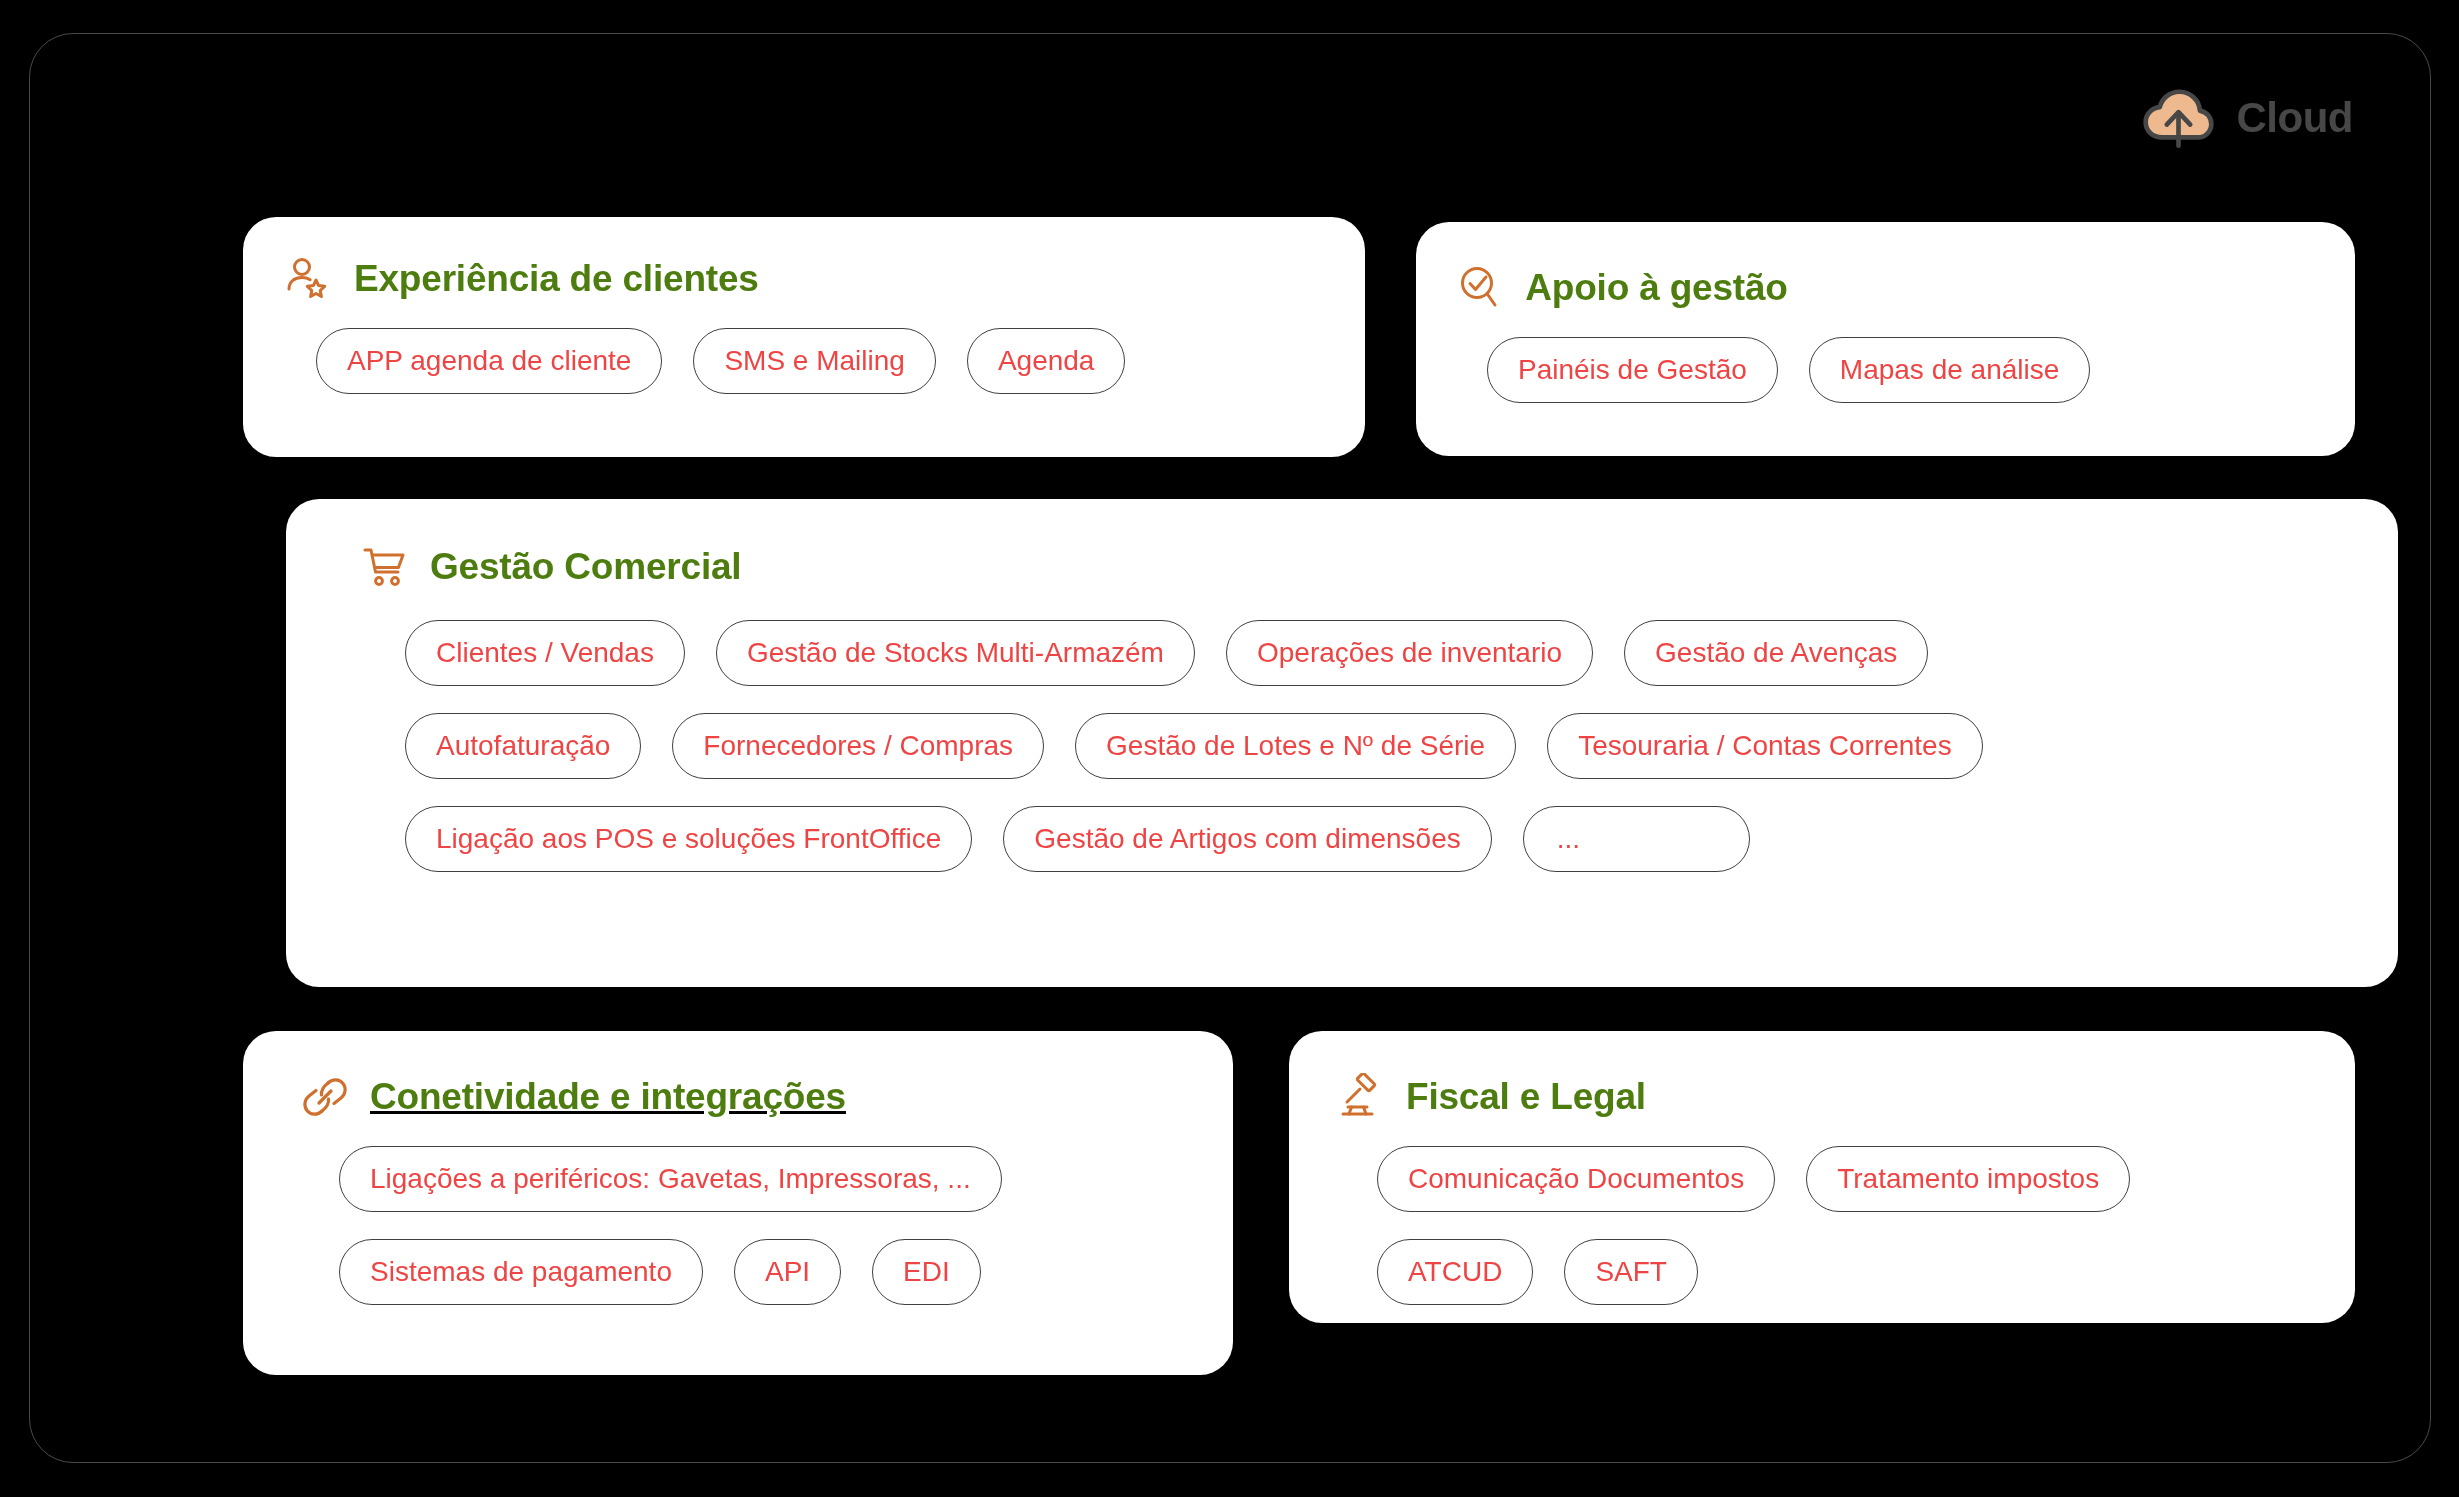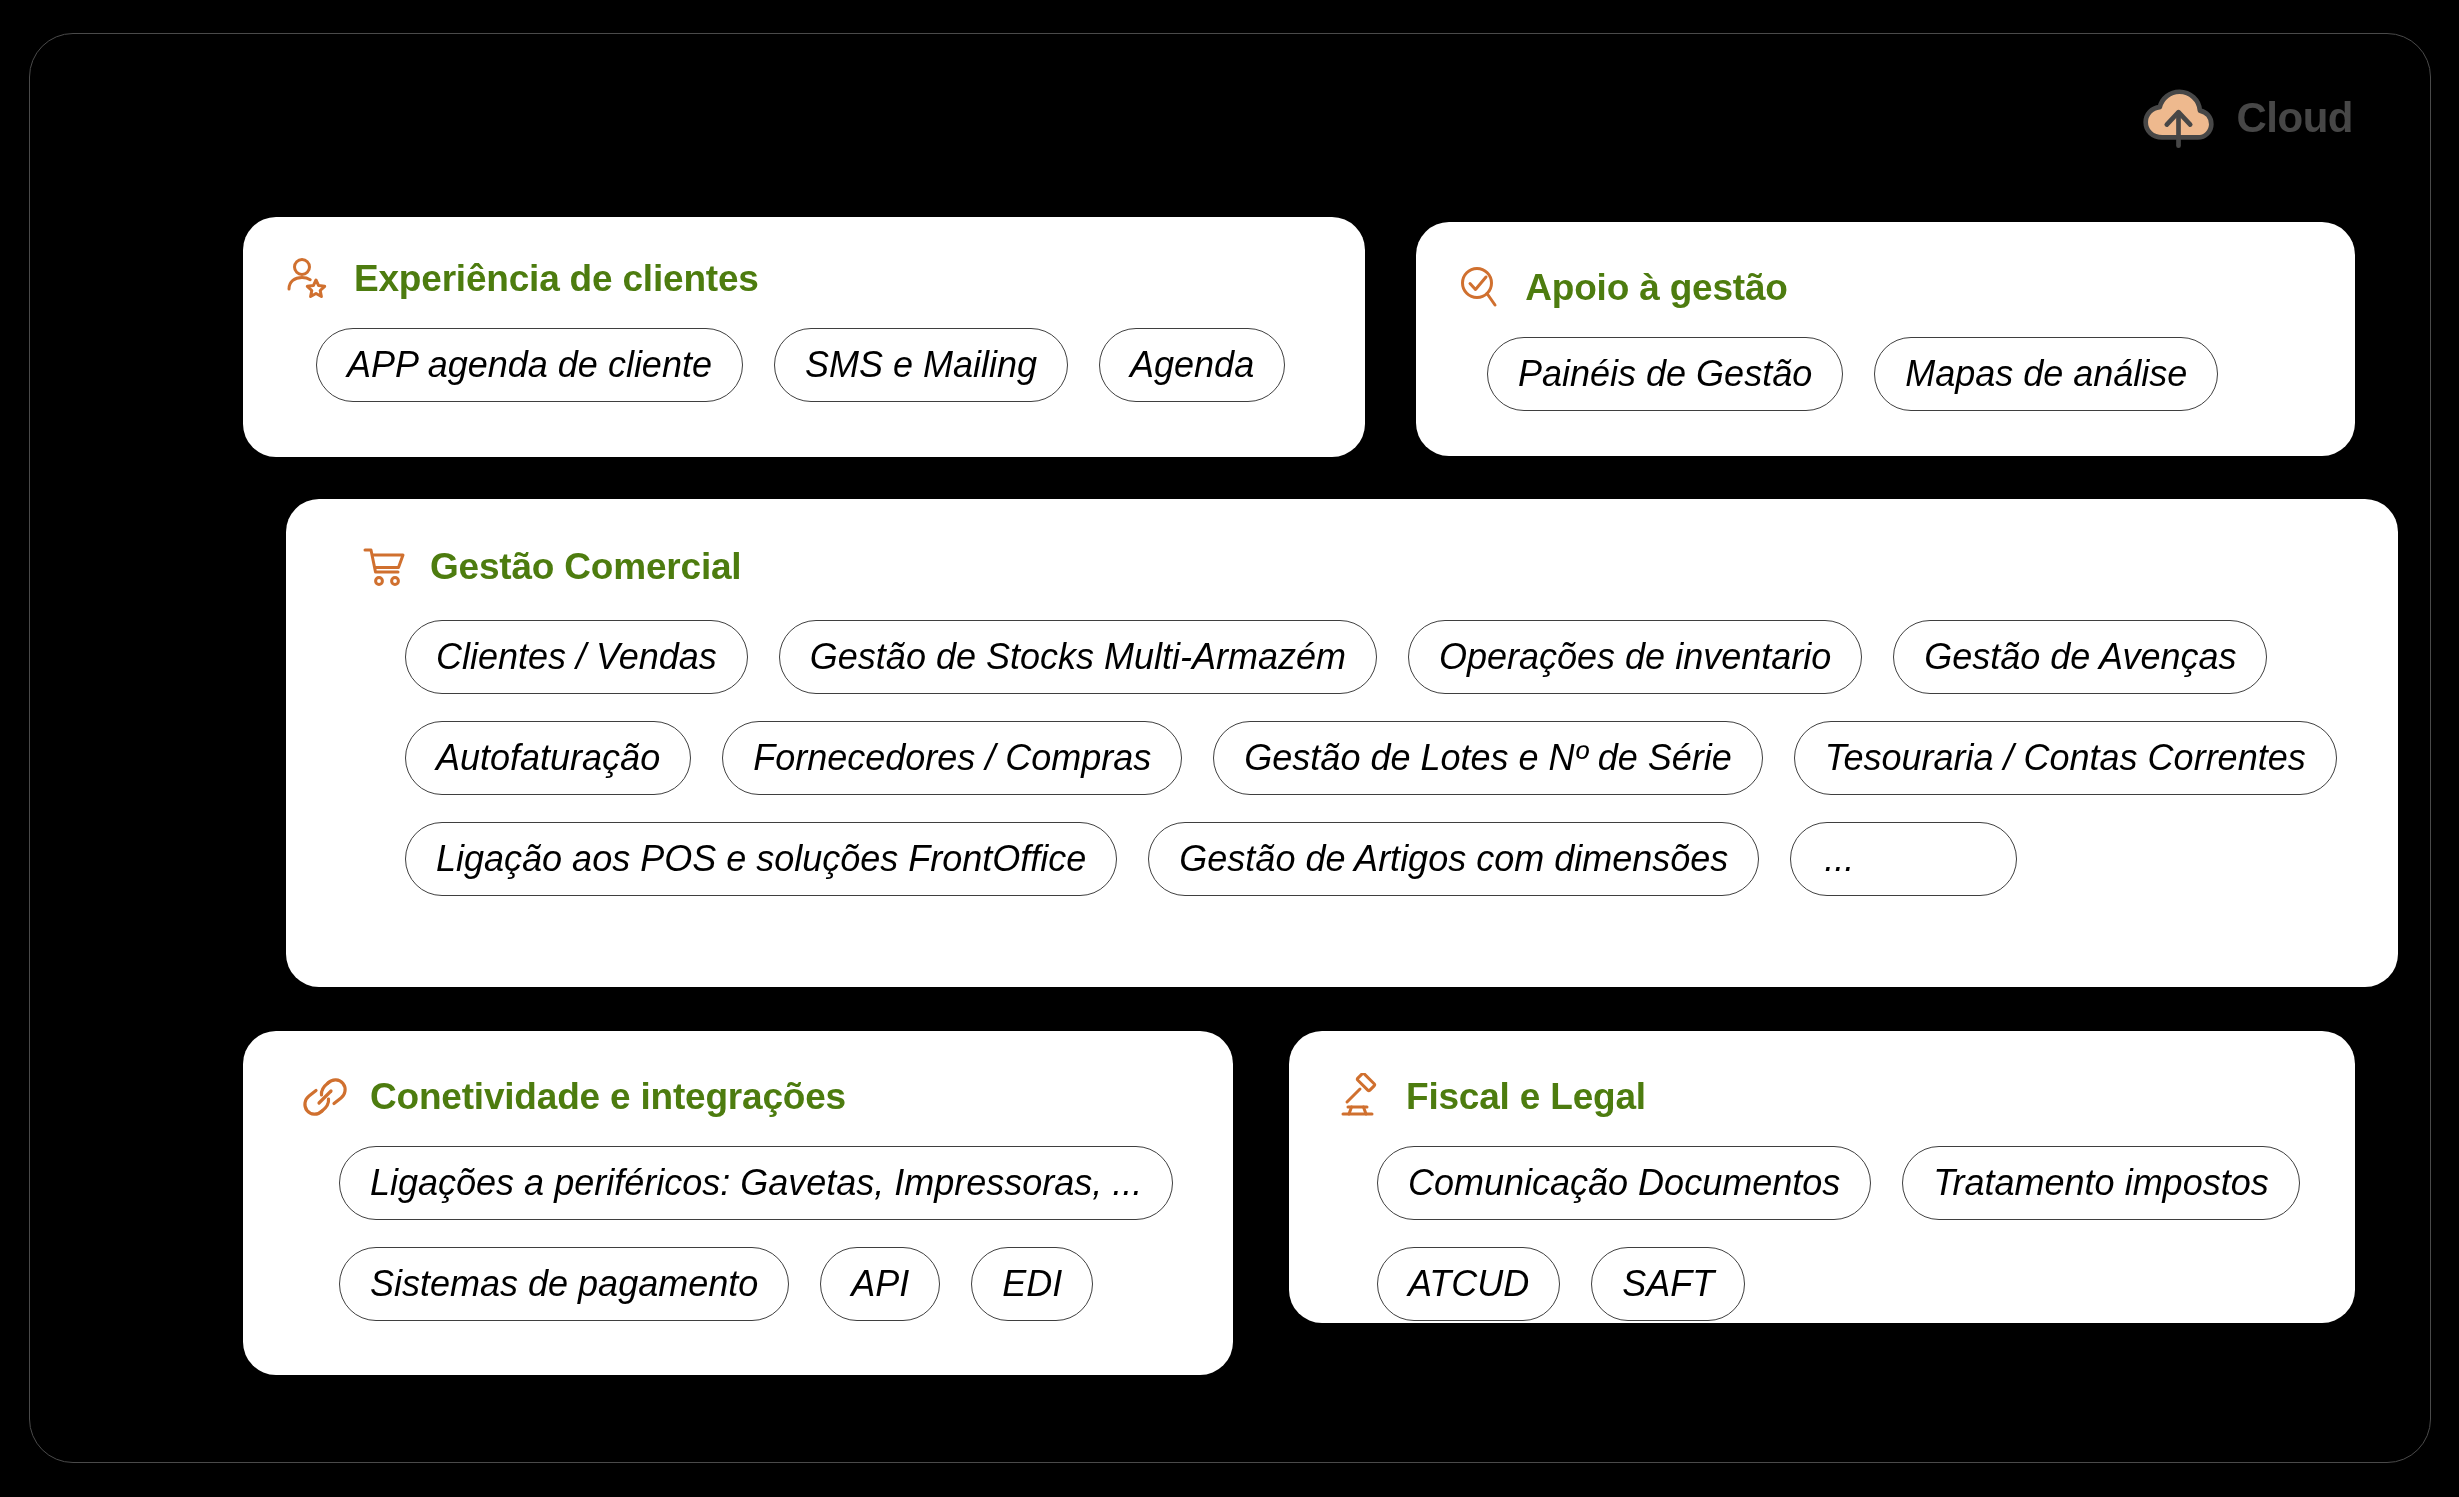--- a/index.html
+++ b/index.html
@@ -83,29 +83,28 @@
     flex-wrap: nowrap;
     gap: 31px;
     margin-bottom: 27px;
   }
   .pill-row:last-child { margin-bottom: 0; }
 
   .pill {
     border: 1.9px solid #3f3f3f;
     border-radius: 960px;
     background: #ffffff;
-    color: #000000;
-    font-size: 36px;
+    color: #ef4444;
+    font-size: 28px;
     line-height: 1;
     padding: 18px 30px;
     white-space: nowrap;
     display: inline-flex;
     align-items: center;
     justify-content: center;
-    font-style: italic;
   }
   .pill.wide-ellipsis {
     min-width: 227px;
     justify-content: flex-start;
     padding-left: 33px;
   }
 
   
   #card-experiencia {
     left: 213px;  top: 183px;  width: 1122px; height: 240px;
@@ -126,21 +125,21 @@
     padding: 44px 0 0 23px;
     margin-left: 43px;
   }
   #card-comercial .card-head { padding-left: 52px; }
   #card-comercial .pill-rows { padding-left: 96px; margin-top: 29px; }
 
   #card-conetividade {
     left: 213px; top: 997px; width: 990px; height: 344px;
     padding: 42px 0 0 23px;
   }
-  #card-conetividade .card-head { padding-left: 35px; }
+  #card-conetividade .card-head { padding-left: 35px; text-decoration: underline; }
   #card-conetividade .pill-rows { padding-left: 73px; }
 
   #card-fiscal {
     left: 1259px; top: 997px; width: 1066px; height: 292px;
     padding: 42px 12px 0 23px;
   }
   #card-fiscal .card-head { padding-left: 25px; }
   #card-fiscal .pill-rows { padding-left: 65px; }
 </style>
 </head>

